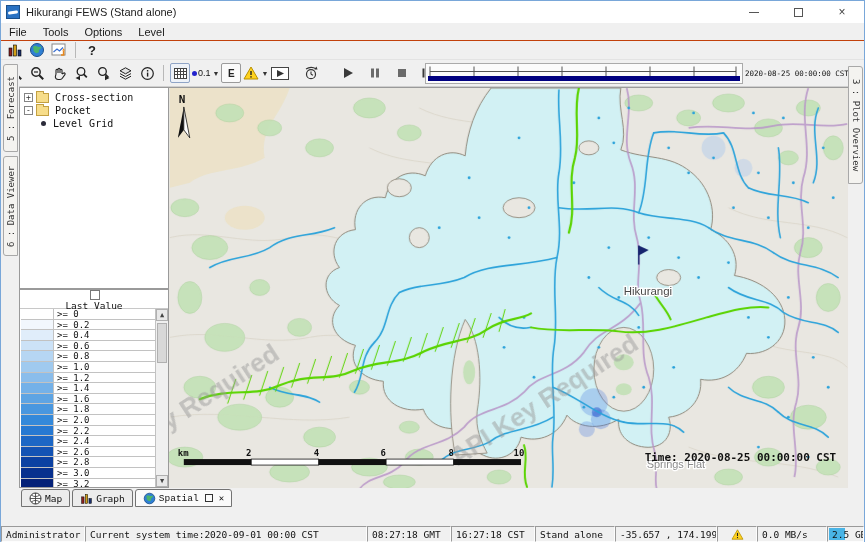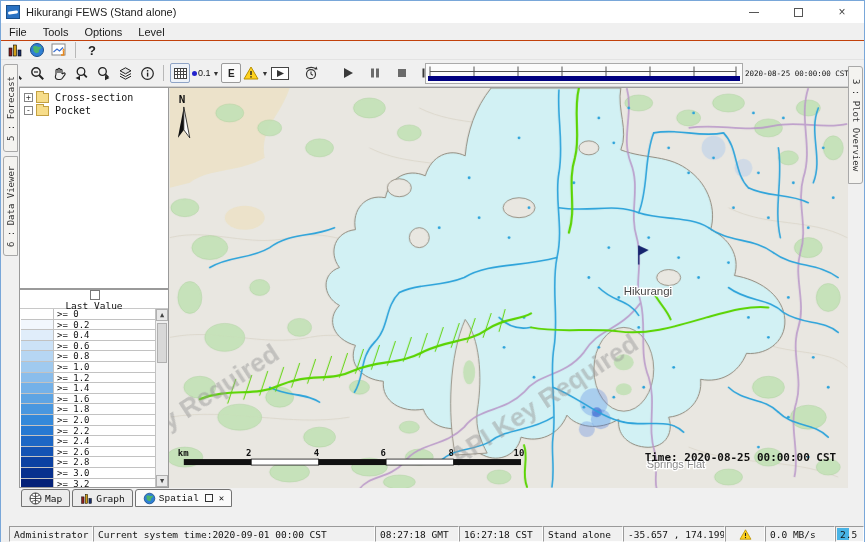--- a/index.html
+++ b/index.html
@@ -108,21 +108,21 @@
   .dtab.active { background:#fafafa;font-family:Liberation Mono, monospace; }
   .tabctl { font-size:9px; color:#222; margin-left:3px; }
   .tabctl.box { width:8px; height:8px; border:1px solid #333; display:inline-block; }
   .logsbtn { position:absolute; left:2px; top:21px; height:15px; padding:0 6px;
     border:1px solid #9a9a9a; border-radius:2px; background:#f6f6f6;
     font-family:"DejaVu Sans Mono", monospace; font-size:9px; color:#111;
     display:inline-flex; align-items:center;margin-top:43px; }
 
   
   .statusbar { position:absolute; left:0; top:525px; width:863px; height:16px; background:#f0f0f0;
-    display:flex; font-family:"DejaVu Sans Mono", monospace; font-size:9.5px; color:#111;padding-left:8px; }
+    display:flex; font-family:"DejaVu Sans Mono", monospace; font-size:9.5px; color:#111; }
   .scell { height:100%; border:1px solid; border-color:#9a9a9a #fdfdfd #fdfdfd #9a9a9a;
     display:flex; align-items:center; padding:0 4px; white-space:nowrap; overflow:hidden; flex:none; }
   .memcell { position:relative; }
   .memfill { position:absolute; left:1px; top:1px; bottom:1px; width:45%; }
   .memtxt { position:relative; }
 </style>
 </head>
 <body>
 
 <div id="app">
@@ -313,20 +313,25 @@
   <div class="treepanel">
     <div class="trow">
       <span class="expander">+</span>
       <span class="folder"></span>
       <span class="tlabel">Cross-section</span>
     </div>
     <div class="trow">
       <span class="expander">-</span>
       <span class="folder"></span>
       <span class="tlabel">Pocket</span>
+    </div>
+    <div class="trow">
+      <span class="leafindent"></span>
+      <span class="bullet"></span>
+      <span class="tlabel">Level Grid</span>
     </div>
   </div>
 
   <div class="legendpanel">
     <div class="lvhead">
       <span class="checkbox"></span>
       <span>Last Value</span>
     </div>
     <div class="legendbody">
       <div class="legendrows">

